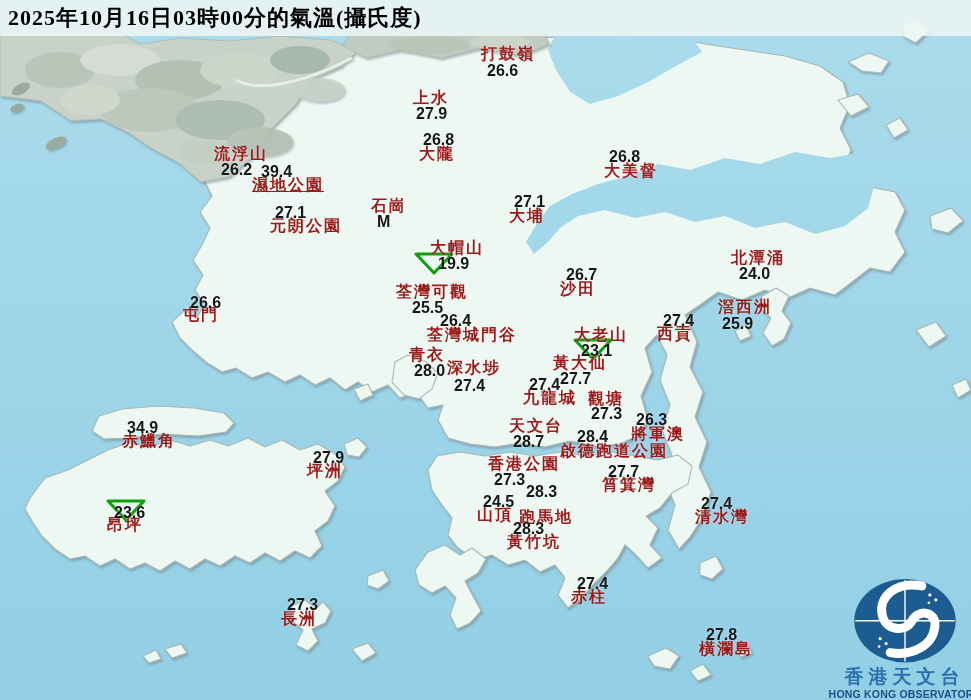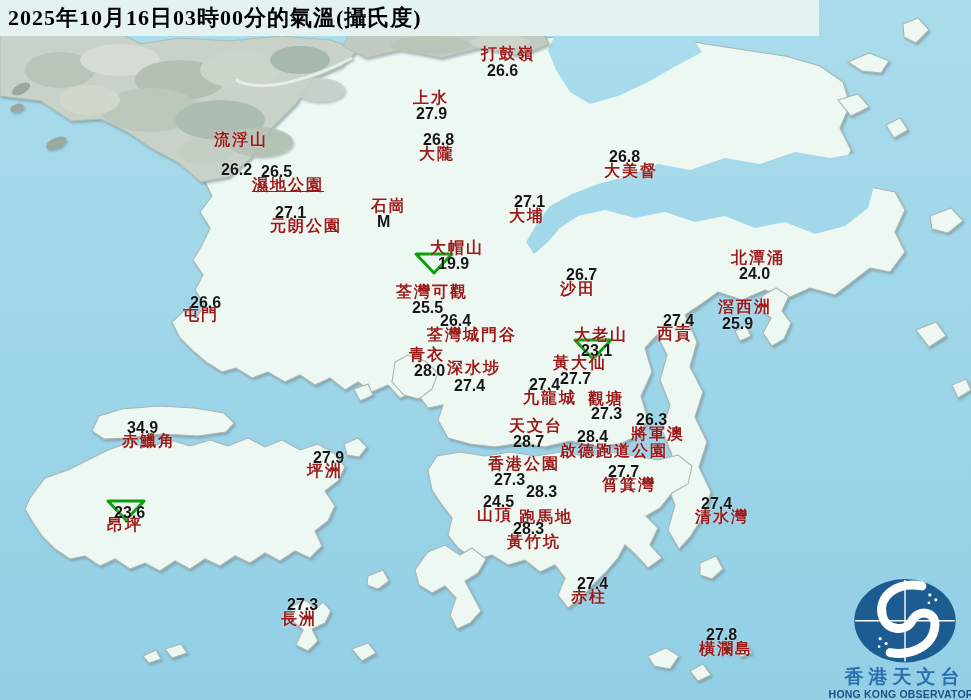--- a/index.html
+++ b/index.html
@@ -9,21 +9,21 @@
     --logo-blue:#1d5c91; --logo-zh:#2c6fad; --logo-en:#1c4f86;
   }
   html,body{margin:0;padding:0;background:#444;}
   #screen{
     position:relative;width:971px;height:700px;overflow:hidden;
     font-family:"Liberation Sans","DejaVu Sans",sans-serif;
     background:linear-gradient(to bottom,var(--sea-top),var(--sea-bottom));
   }
   #map-svg{position:absolute;left:0;top:0;}
   #titlebar{
-    position:absolute;left:0;top:0;width:819px;height:36px;
+    position:absolute;left:0;top:0;width:971px;height:36px;
     background:rgba(236,246,243,0.88);
     display:flex;align-items:center;z-index:30;
   }
   #titlebar .title{
     font-family:"Liberation Serif","DejaVu Serif",serif;
     font-size:22px;color:#000;letter-spacing:1px;padding-left:8px;font-weight:600;
     white-space:nowrap;
   }
   #stations{position:absolute;left:0;top:0;width:971px;height:612px;z-index:20;}
   .st-name{
@@ -136,24 +136,24 @@
     <span class="title">2025年10月16日03時00分的氣溫(攝氏度)</span>
   </div>
 
   <div id="stations">
       <div class="st-name" style="left: 481px; top: 46px;">打鼓嶺</div>
       <div class="st-temp" style="left: 487px; top: 63px;">26.6</div>
       <div class="st-name" style="left: 413px; top: 90px;">上水</div>
       <div class="st-temp" style="left: 416px; top: 106px;">27.9</div>
       <div class="st-name" style="left: 419px; top: 146px;">大隴</div>
       <div class="st-temp" style="left: 423px; top: 132px;">26.8</div>
-      <div class="st-name" style="left: 214px; top: 132px;">流浮山</div>
+      <div class="st-name" style="left: 214px; top: 146px;">流浮山</div>
       <div class="st-temp" style="left: 221px; top: 162px;">26.2</div>
       <div class="st-name" style="left: 252px; top: 177px; text-decoration: underline;">濕地公園</div>
-      <div class="st-temp" style="left: 261px; top: 164px;">26.5</div>
+      <div class="st-temp" style="left: 261px; top: 164px;">39.4</div>
       <div class="st-name" style="left: 604px; top: 163px;">大美督</div>
       <div class="st-temp" style="left: 609px; top: 149px;">26.8</div>
       <div class="st-name" style="left: 371px; top: 198px;">石崗</div>
       <div class="st-temp" style="left: 377px; top: 214px;">M</div>
       <div class="st-name" style="left: 270px; top: 218px;">元朗公園</div>
       <div class="st-temp" style="left: 275px; top: 205px;">27.1</div>
       <div class="st-name" style="left: 509px; top: 208px;">大埔</div>
       <div class="st-temp" style="left: 514px; top: 194px;">27.1</div>
       <svg class="st-marker" viewBox="0 0 40 24" style="left: 414px; top: 251px;">
         <polygon points="2,3 38,3 20,22" fill="none" stroke="#0aa00a" stroke-width="3" stroke-linejoin="round"></polygon>

